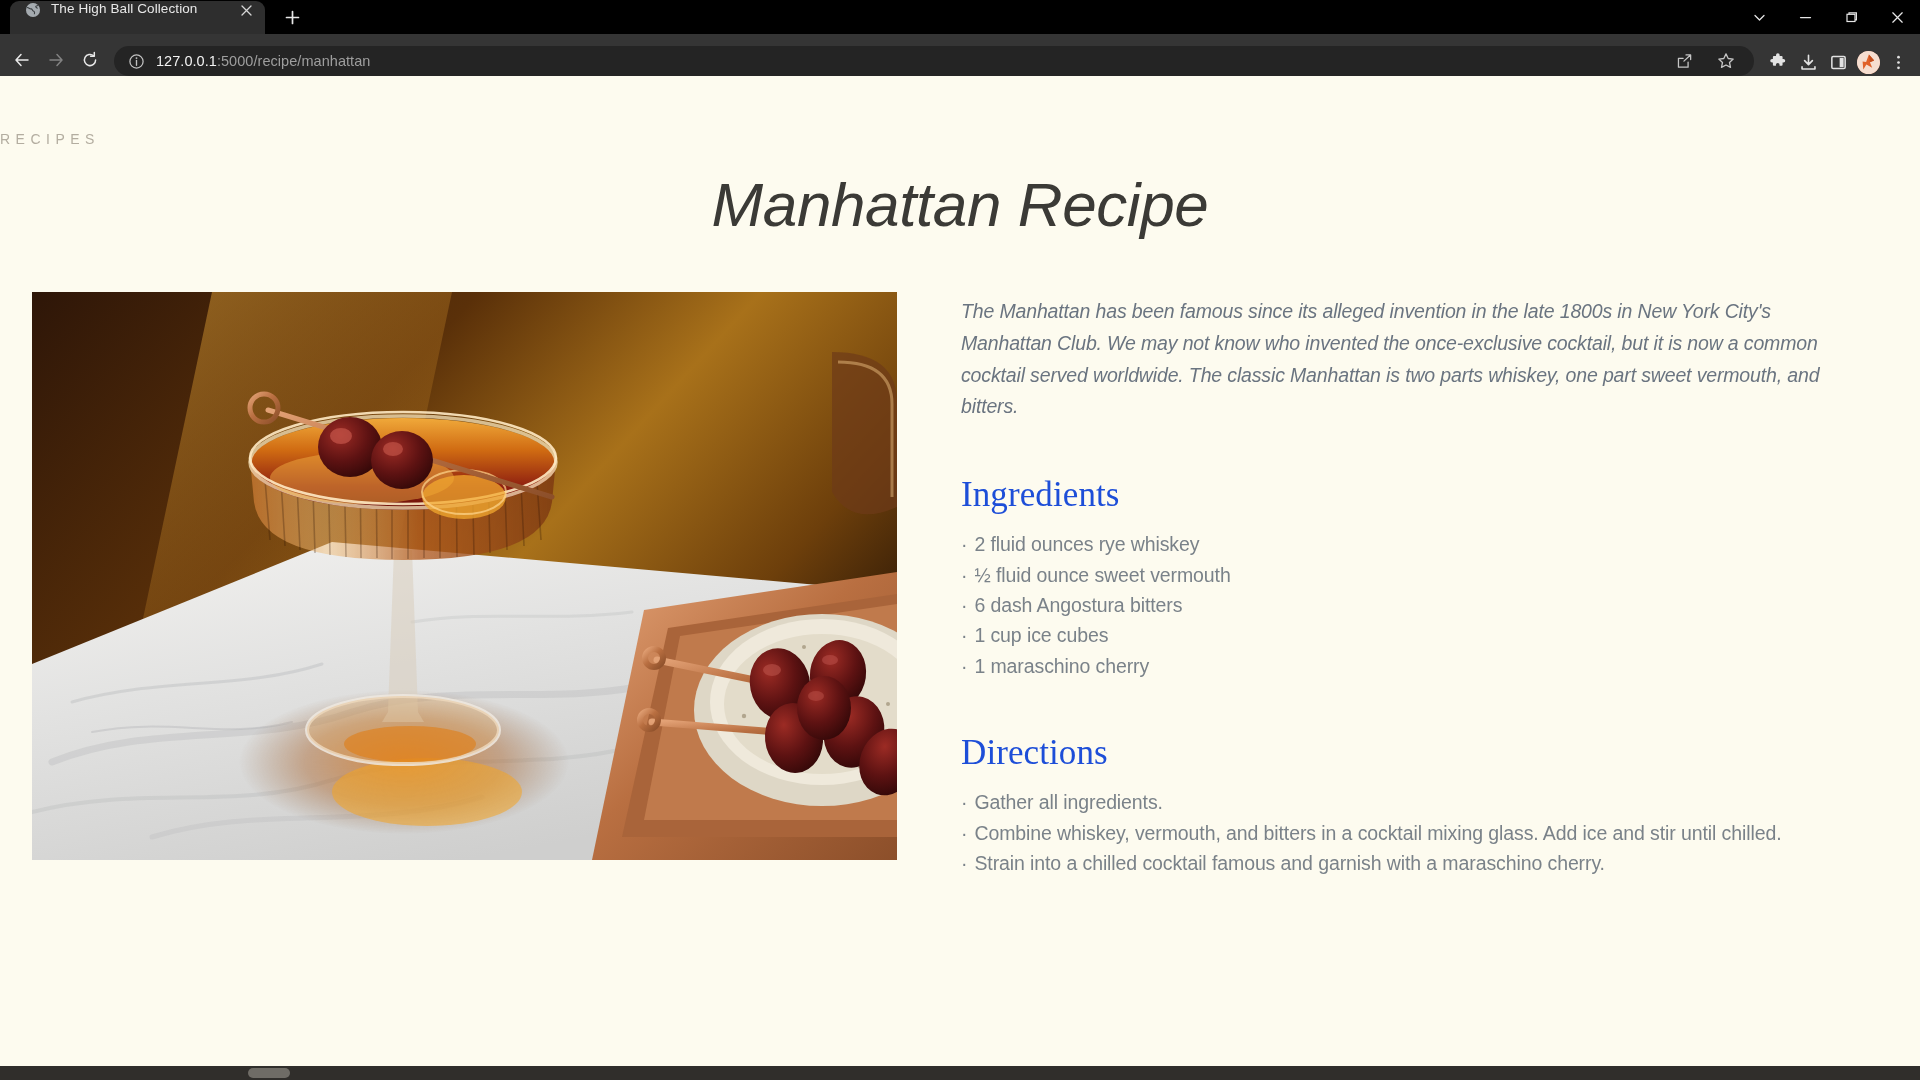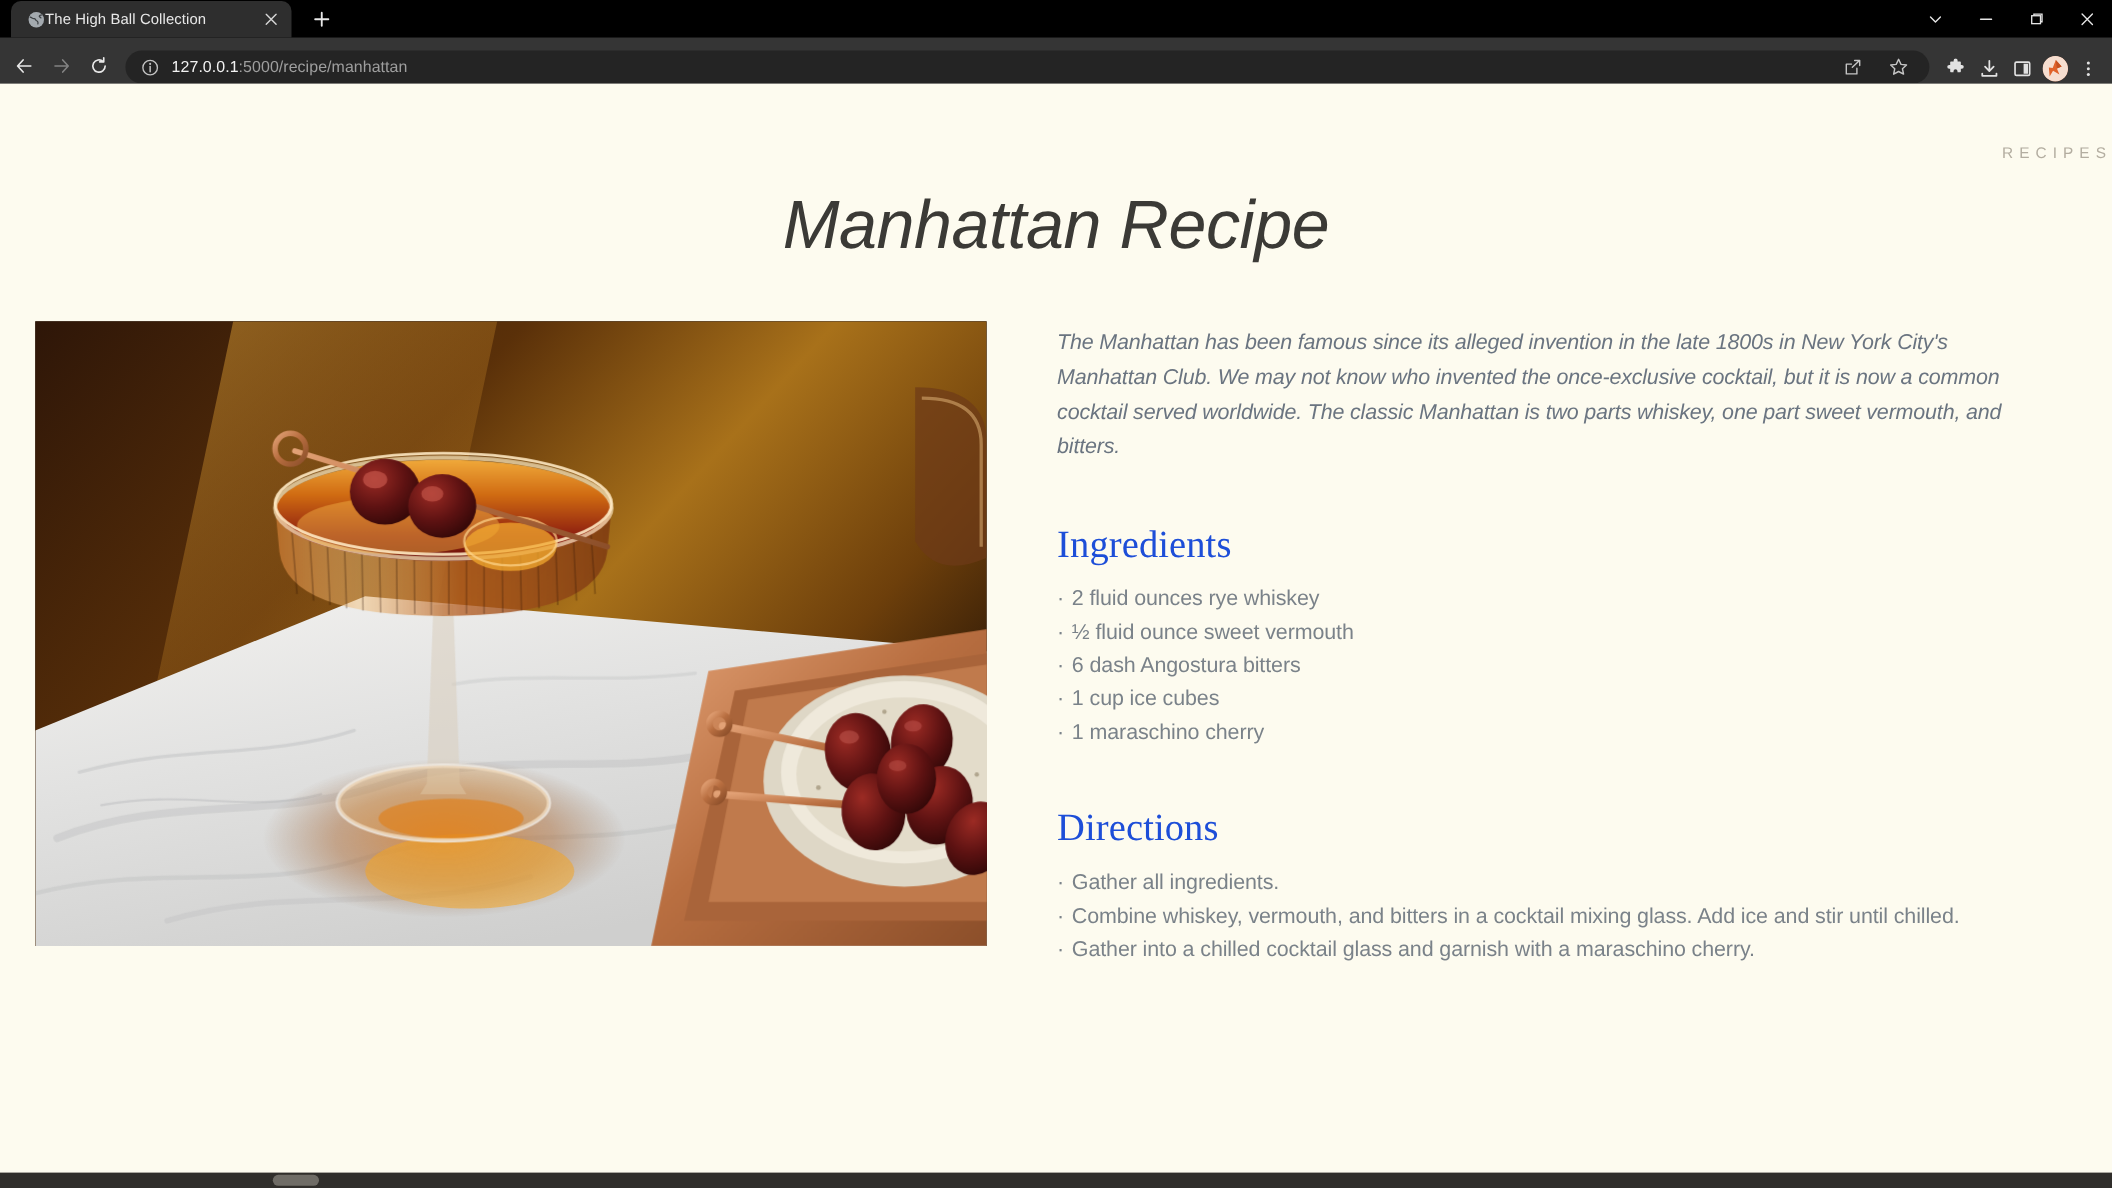--- a/index.html
+++ b/index.html
@@ -31,22 +31,23 @@
     flex: 0 0 34px;
   }
 
   .tab {
     height: 33px;
     min-width: 255px;
     max-width: 255px;
     background: #2e2e2e;
     border-radius: 9px 9px 0 0;
     display: flex;
-    align-items: center;
+    align-items: flex-start;
     padding: 0 10px 0 14px;
+    gap: 10px;
   }
 
   .tab-favicon {
     width: 17px; height: 17px;
     flex: 0 0 17px;
     display: flex; align-items: center; justify-content: center;
   }
 
   .tab-title {
     flex: 1;
@@ -157,21 +158,21 @@
     position: relative;
     overflow: hidden;
   }
 
   .page {
     width: 100%;
     padding-top: 55px;
   }
 
   .eyebrow {
-    text-align: right;
+    text-align: left;
     font-family: "Liberation Sans", sans-serif;
     font-size: 14px;
     letter-spacing: 5.5px;
     color: #b3ada0;
     text-transform: uppercase;
     font-weight: 400;
   }
 
   .page-title {
     text-align: center;
@@ -601,21 +602,21 @@
             <li>
                 <span class="dot">·</span>
                 <span>Gather all ingredients.</span>
               </li>
             <li>
                 <span class="dot">·</span>
                 <span>Combine whiskey, vermouth, and bitters in a cocktail mixing glass. Add ice and stir until chilled.</span>
               </li>
             <li>
                 <span class="dot">·</span>
-                <span>Gather into a chilled cocktail glass and garnish with a maraschino cherry.</span>
+                <span>Strain into a chilled cocktail famous and garnish with a maraschino cherry.</span>
               </li>
           </ul>
 
         </div>
       </div>
     </div>
 
     <div class="hscroll">
       <div class="hscroll-thumb"></div>
     </div>

